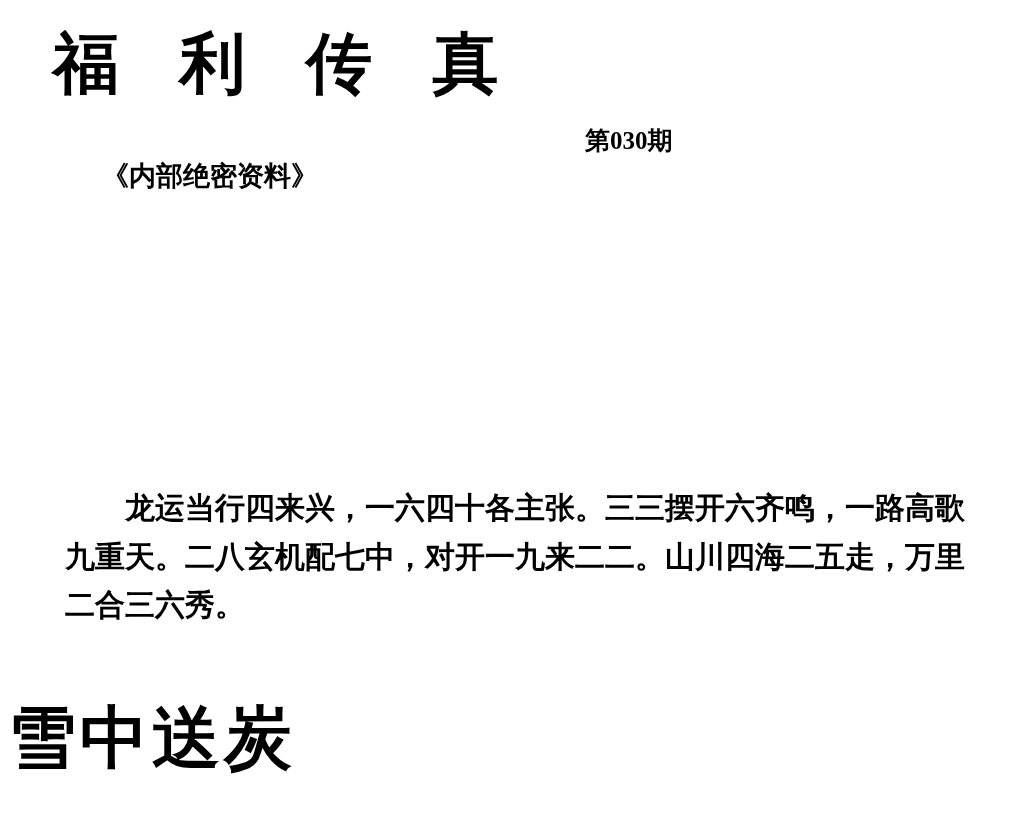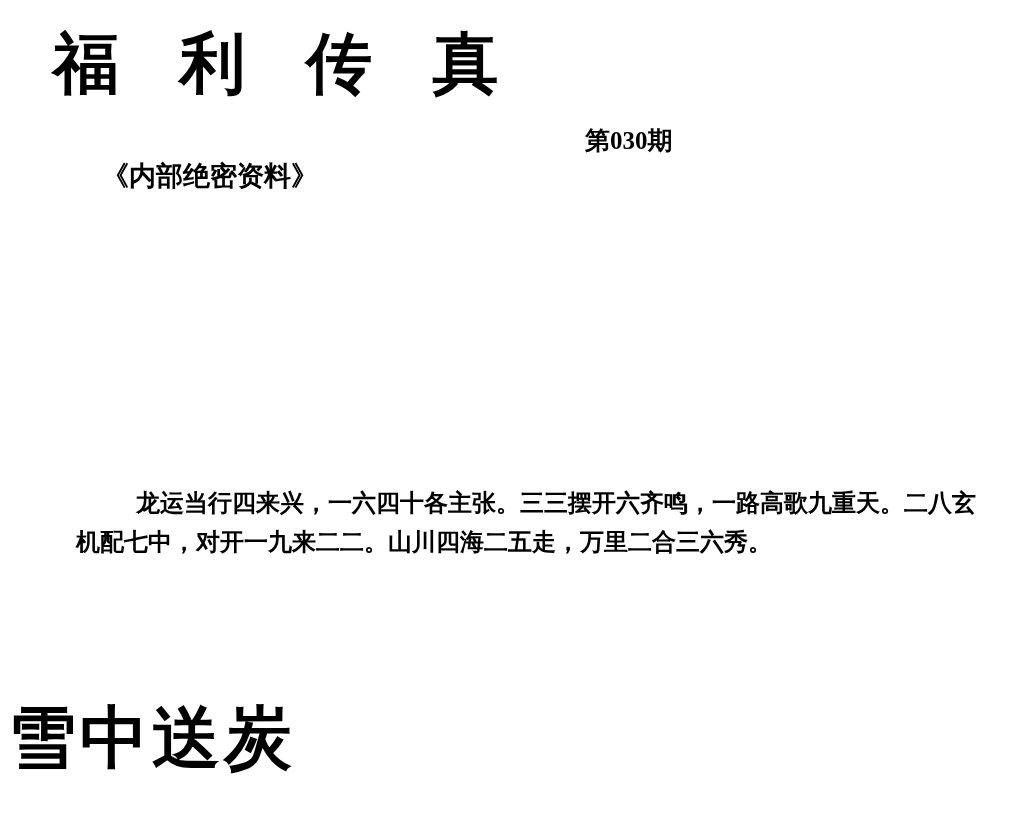--- a/index.html
+++ b/index.html
@@ -77,23 +77,23 @@
     top: 268px;
     left: 62px;
     font-size: 27px;
     font-weight: bold;
     white-space: nowrap;
   }
 
   .body-text {
     position: absolute;
     top: 484px;
-    left: 76px;
+    left: 65px;
     width: 900px;
-    font-size: 24px;
+    font-size: 30px;
     font-weight: bold;
     line-height: 1.62;
     text-align: justify;
     text-indent: 60px;
     font-family: Liberation Serif, serif;
   }
 
   .slogan {
     position: absolute;
     top: 693px;

